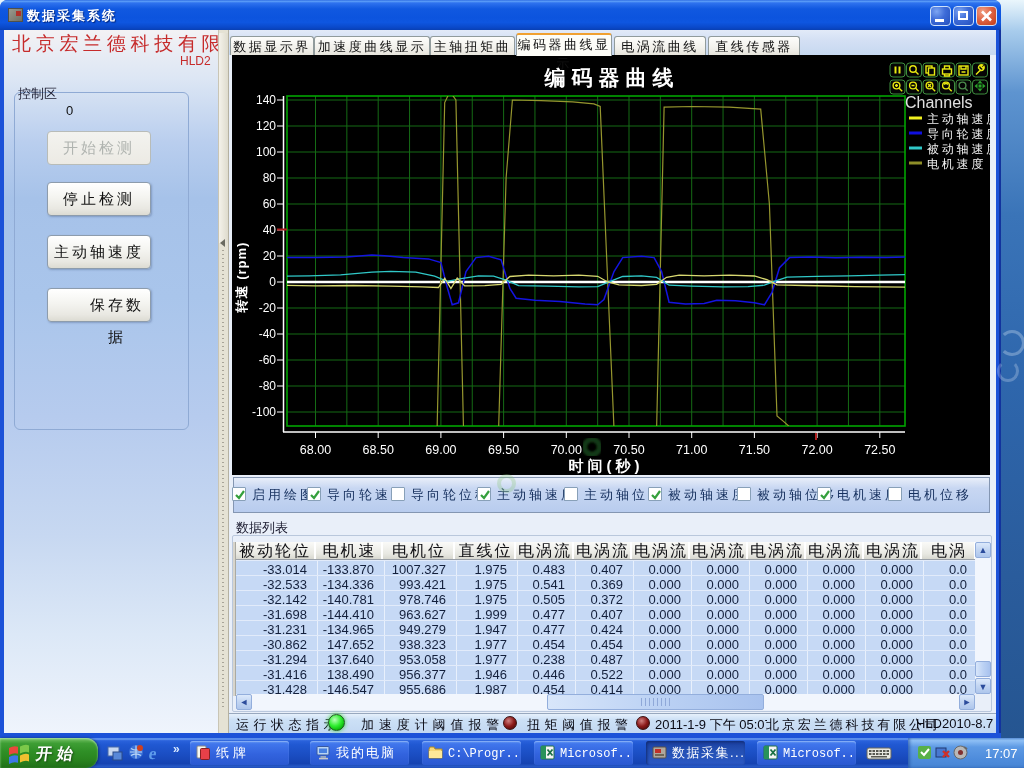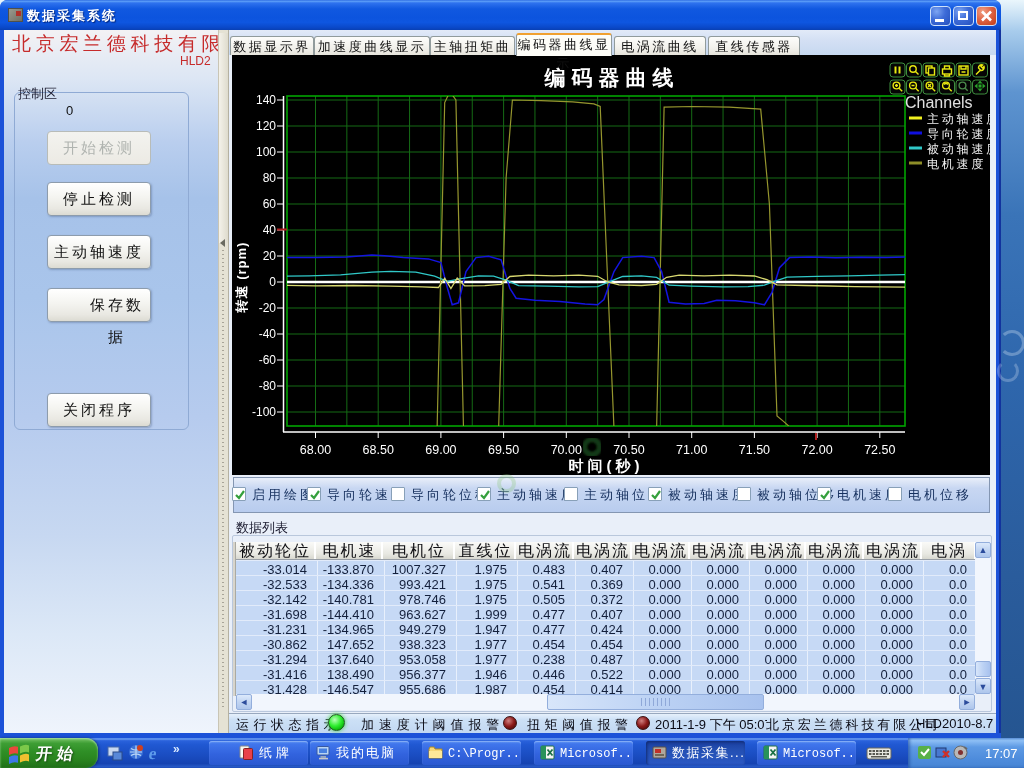--- a/index.html
+++ b/index.html
@@ -93,21 +93,20 @@
 <div id="leftpanel" class="abs">
   <div id="coname" class="abs">北京宏兰德科技有限公司</div>
   <div id="coname2" class="abs">HLD2</div>
   <div id="ctlbox" class="abs"></div>
   <div id="ctllabel" class="abs">控制区</div>
   <div id="zero" class="abs">0</div>
   <div class="pbtn dis abs" style="top:101px;">开始检测</div>
   <div class="pbtn abs" style="top:152px;">停止检测</div>
   <div class="pbtn abs" style="top:205px;">主动轴速度</div>
   <div class="pbtn abs" style="top:258px;padding-left:36px;">保存数据</div>
-  <div class="pbtn abs" style="top:363px;">关闭程序</div>
 </div>
 <div id="splitter" class="abs"></div>
 <div id="splitthumb" class="abs"></div>
 <div id="splitdots" class="abs"></div>
 <div id="splitarr" class="abs"></div>
 
 <div id="main" class="abs">
   <div class="abs" style="left:0;top:0;width:767px;height:25px;background:linear-gradient(180deg,#E2EAF8 0%,#D4E0F4 40%,#C6D8F0 100%);"></div>
     <div id="tabrow" class="abs">
     <div class="tab abs" style="left:1px;width:84px;">数据显示界面</div>
@@ -467,21 +466,21 @@
       <rect x="1" y="3" width="11" height="9" fill="#C8D8F0" stroke="#4868A8"></rect>
       <rect x="6" y="8" width="9" height="8" fill="#5888D8" stroke="#2A4A88"></rect>
     </svg></div>
 <div class="qlicon abs" style="left:128px;"><svg width="17" height="17">
       <circle cx="8" cy="8" r="7" fill="#3C72D8"></circle>
       <path d="M2,8h12M8,1.5v13M3,4.5c3,2 7,2 10,0M3,11.5c3,-2 7,-2 10,0" stroke="#BCD8F8" stroke-width="1.2" fill="none"></path>
       <circle cx="12" cy="4" r="3" fill="#D04020"></circle>
     </svg></div>
 <div class="qlicon abs" style="left:149px;color:#5E9CEC;font-weight:bold;font-size:17px;font-family:'Liberation Serif',serif;"><span style="display:inline-block;transform:skewX(-10deg);">e</span></div>
 <div class="abs" style="left:173px;top:742px;color:#D8E8FF;font-size:12px;font-weight:bold;">»</div>
-<div class="taskb abs" style="left:209px;padding-left:24px;"><span class="tbicon"><svg width="15" height="15">
+<div class="taskb abs" style="left:190px;"><span class="tbicon"><svg width="15" height="15">
         <rect x="1" y="1" width="9" height="12" rx="1" fill="#F8F8F0" stroke="#888"></rect>
         <rect x="4.5" y="3.5" width="9" height="11" rx="1" fill="#E84048" stroke="#882020"></rect>
       </svg></span><span style="letter-spacing:4px;">纸牌</span></div>
 <div class="taskb abs" style="left:310px;"><span class="tbicon"><svg width="15" height="15">
         <rect x="1" y="1.5" width="12" height="8.5" rx="1" fill="#B8D4F4" stroke="#3858A0"></rect>
         <rect x="3" y="3.5" width="8" height="4.5" fill="#4880E0"></rect>
         <rect x="4.5" y="11" width="5.5" height="1.8" fill="#98A8C0"></rect>
         <rect x="3" y="12.8" width="9" height="1.6" fill="#C8C8C8"></rect>
       </svg></span><span style="letter-spacing:2px;font-family:Liberation Mono, monospace;">我的电脑</span></div>
 <div class="taskb abs" style="left:422px;"><span class="tbicon"><svg width="15" height="15">

